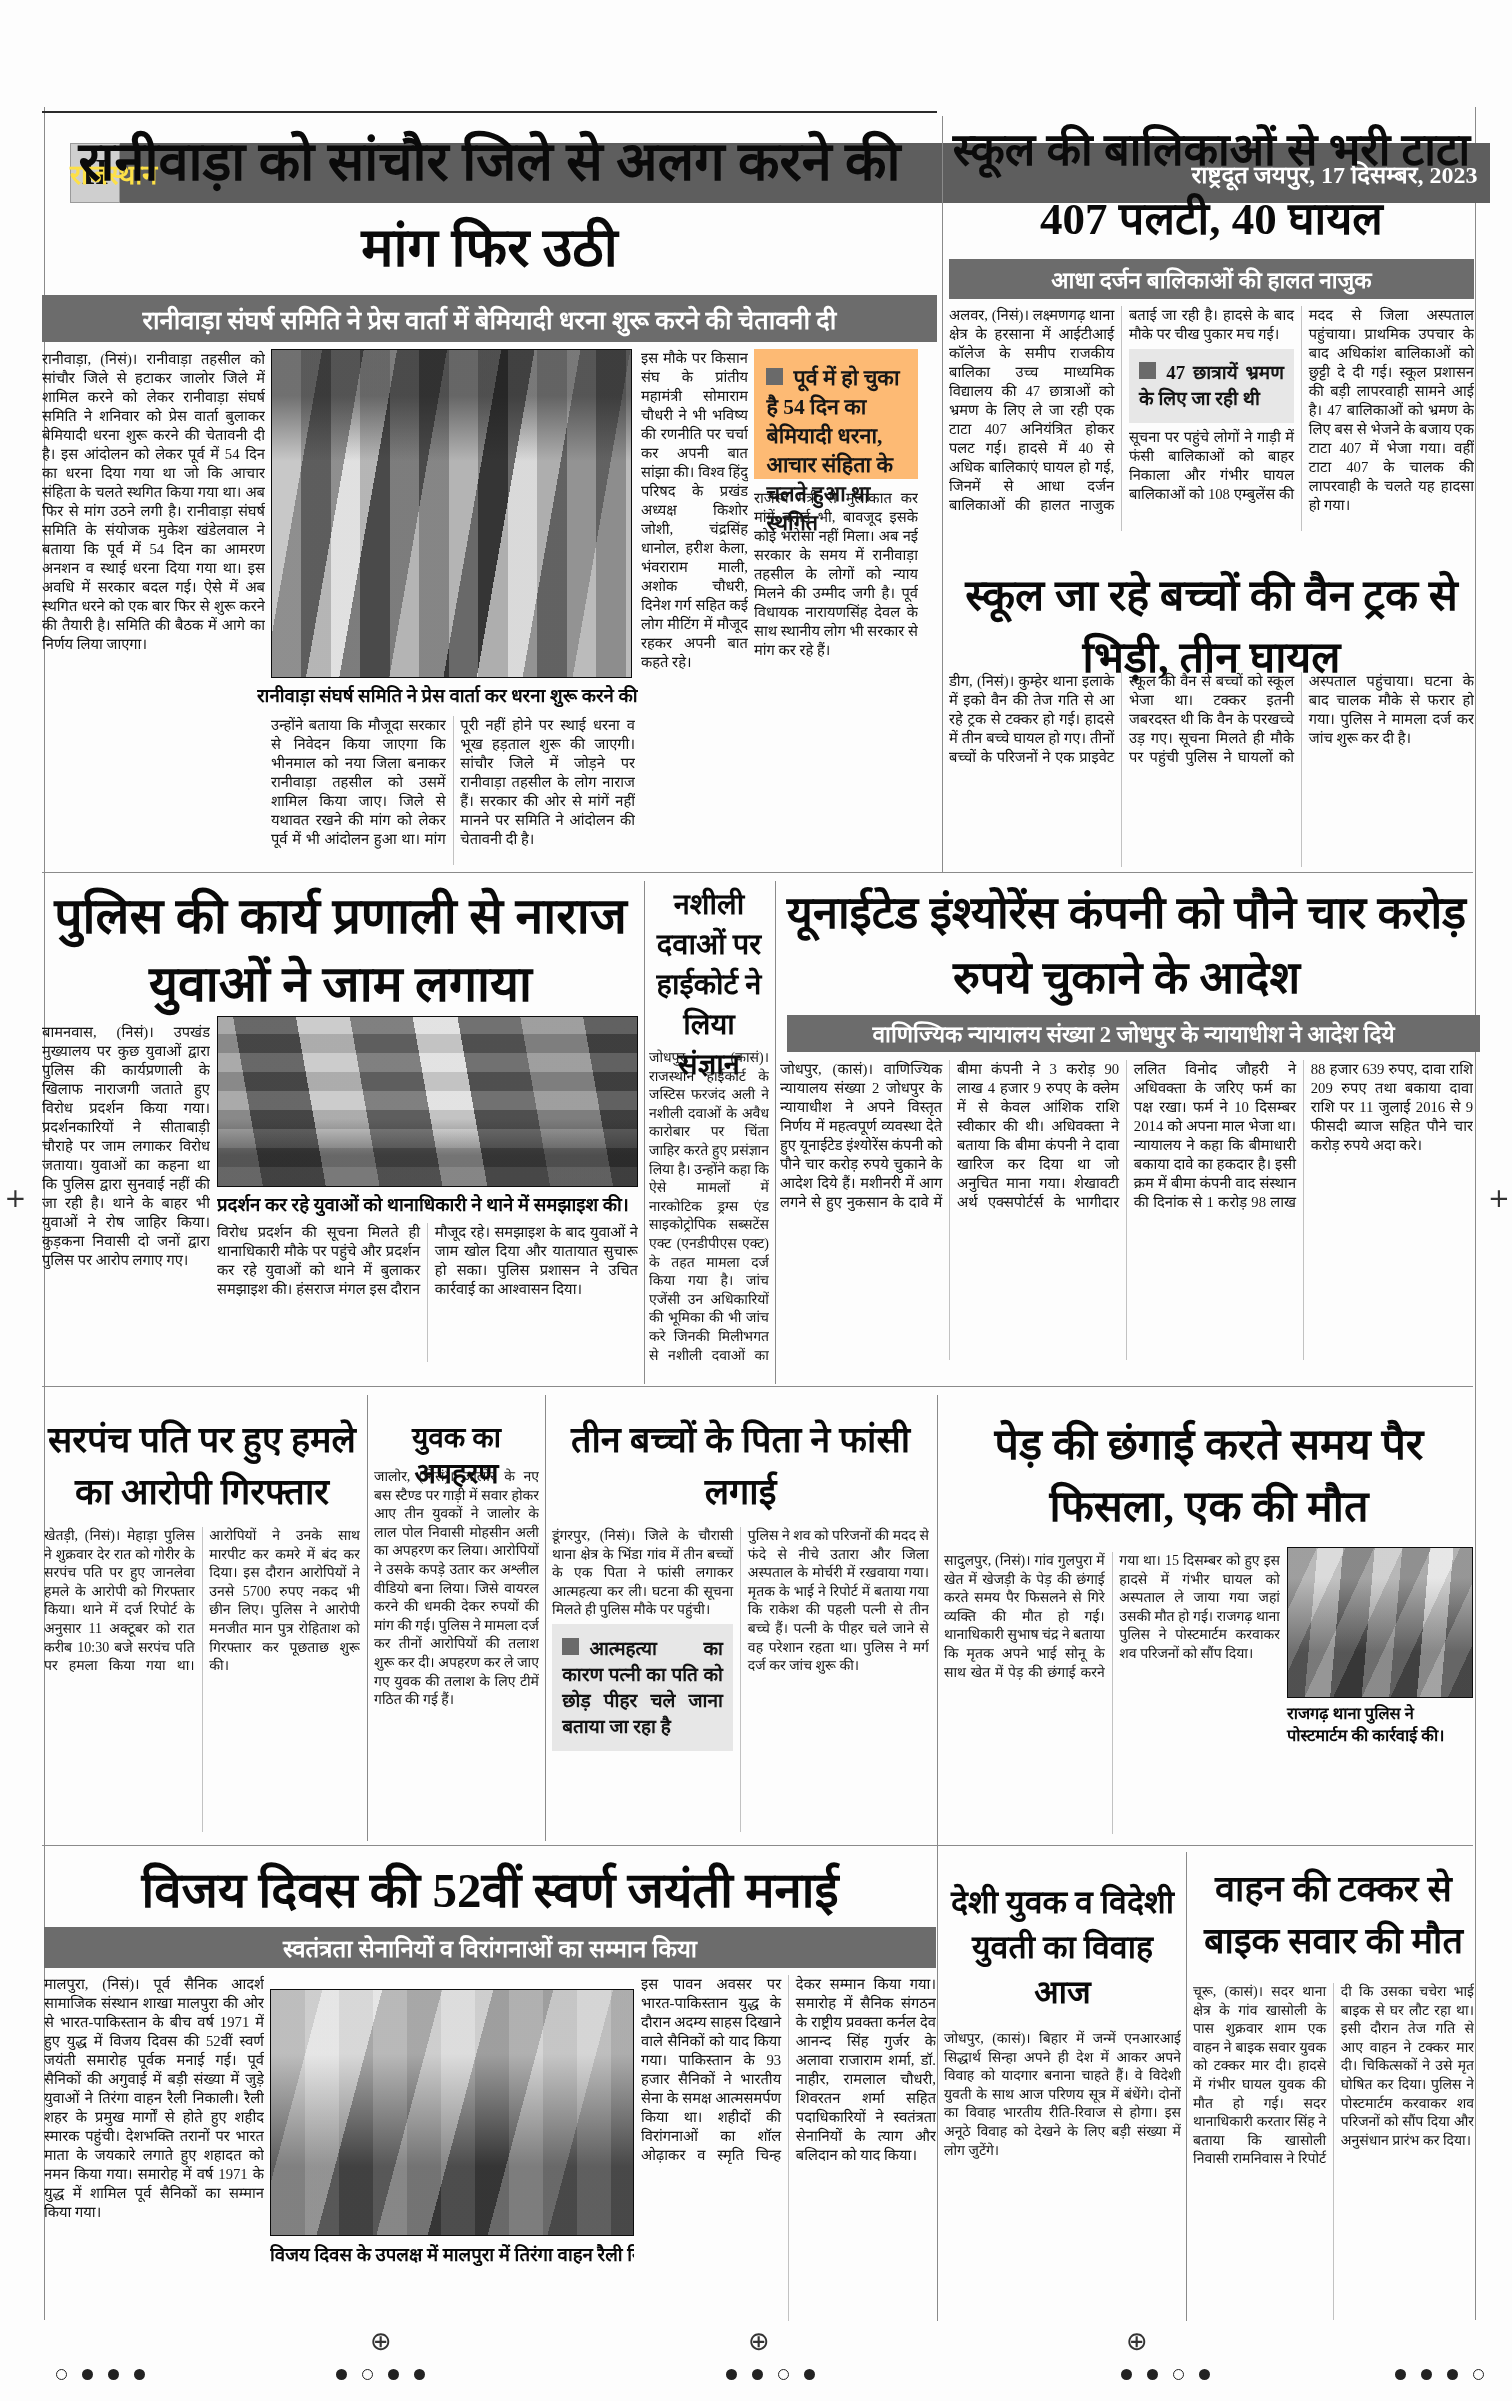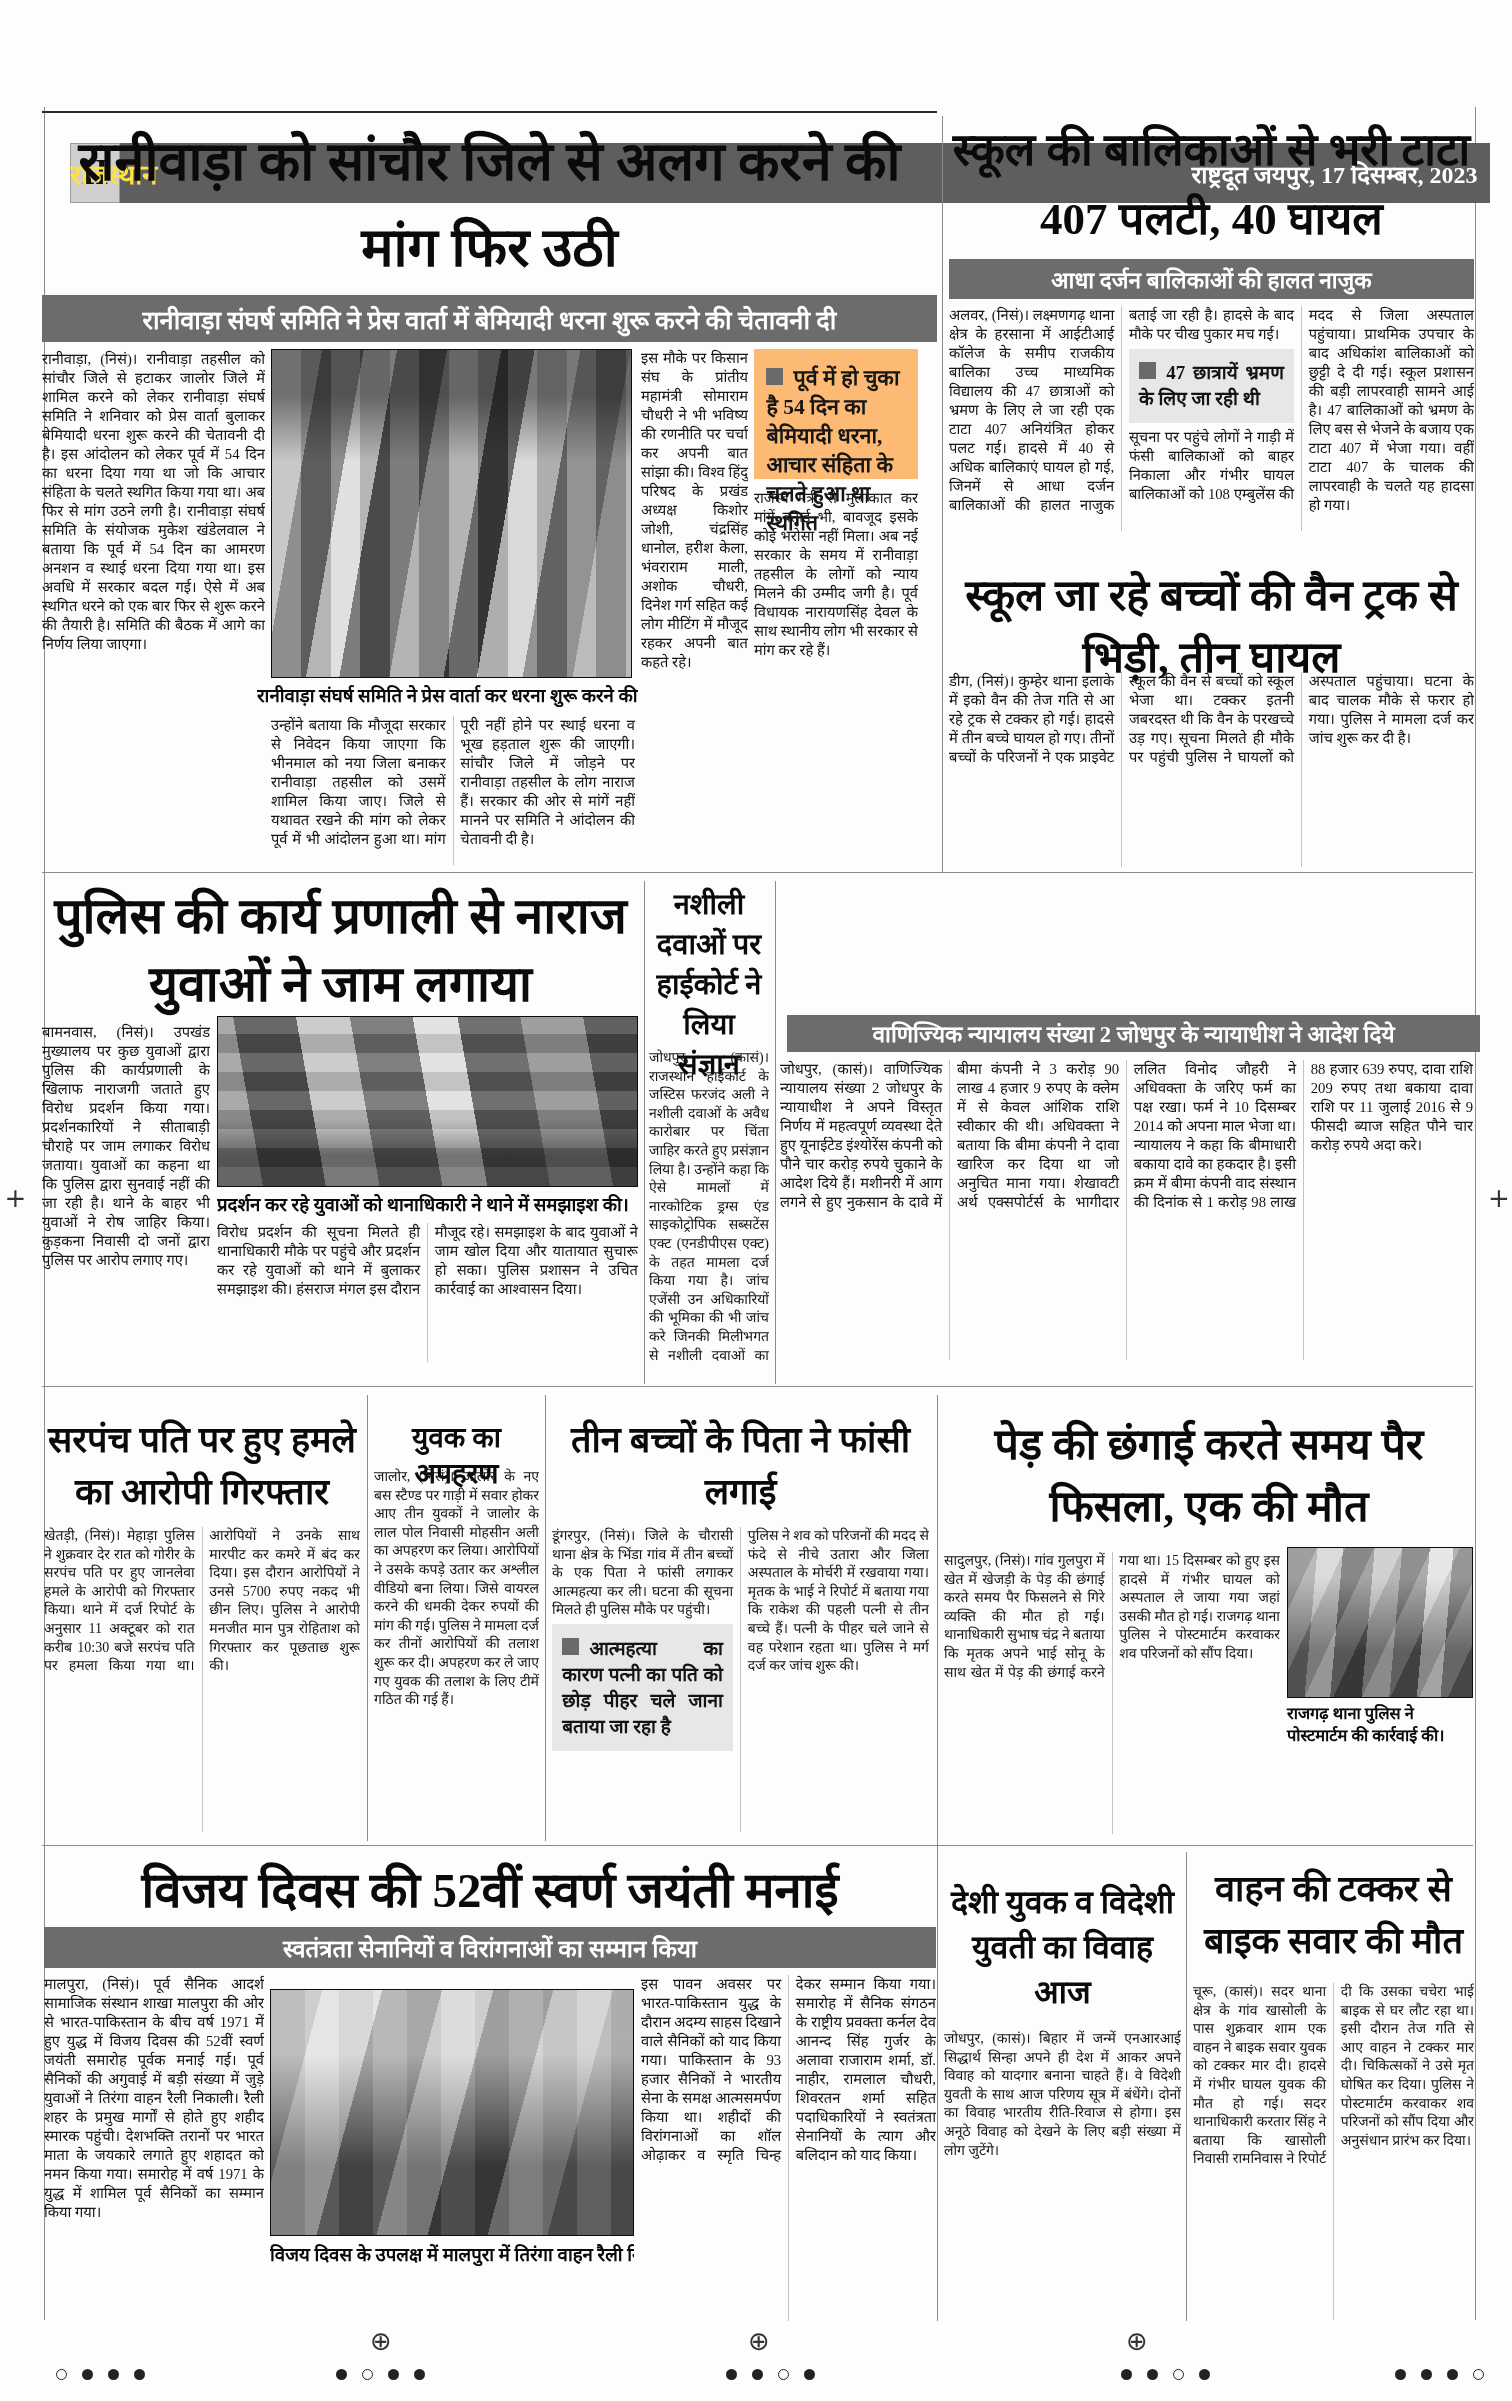--- a/index.html
+++ b/index.html
@@ -110,20 +110,21 @@
   <div class="abs bt" style="left:42px;top:1023px;width:168px;height:339px;">बामनवास, (निसं)। उपखंड मुख्यालय पर कुछ युवाओं द्वारा पुलिस की कार्यप्रणाली के खिलाफ नाराजगी जताते हुए विरोध प्रदर्शन किया गया। प्रदर्शनकारियों ने सीताबाड़ी चौराहे पर जाम लगाकर विरोध जताया। युवाओं का कहना था कि पुलिस द्वारा सुनवाई नहीं की जा रही है। थाने के बाहर भी युवाओं ने रोष जाहिर किया। कुड़कना निवासी दो जनों द्वारा पुलिस पर आरोप लगाए गए।</div>
   <div class="photo p2" style="left:217px;top:1016px;width:421px;height:171px;"></div>
   <div class="abs caption" style="left:217px;top:1191px;width:421px;white-space:nowrap;overflow:hidden;">प्रदर्शन कर रहे युवाओं को थानाधिकारी ने थाने में समझाइश की।</div>
   <div class="abs bt cols2" style="left:217px;top:1223px;width:421px;height:139px;">विरोध प्रदर्शन की सूचना मिलते ही थानाधिकारी मौके पर पहुंचे और प्रदर्शन कर रहे युवाओं को थाने में बुलाकर समझाइश की। हंसराज मंगल इस दौरान मौजूद रहे। समझाइश के बाद युवाओं ने जाम खोल दिया और यातायात सुचारू हो सका। पुलिस प्रशासन ने उचित कार्रवाई का आश्वासन दिया।</div>
 
   <div class="rule" style="left:644px;top:881px;width:1.1px;height:503px;"></div>
   <div class="abs hl" style="left:649px;top:884px;width:120px;font-size:29px;line-height:40px;">नशीली दवाओं पर हाईकोर्ट ने लिया संज्ञान</div>
   <div class="abs bt" style="left:649px;top:1049px;width:120px;height:312px;font-size:14px;line-height:18.6px;">जोधपुर, (कासं)। राजस्थान हाईकोर्ट के जस्टिस फरजंद अली ने नशीली दवाओं के अवैध कारोबार पर चिंता जाहिर करते हुए प्रसंज्ञान लिया है। उन्होंने कहा कि ऐसे मामलों में नारकोटिक ड्रग्स एंड साइकोट्रोपिक सब्सटेंस एक्ट (एनडीपीएस एक्ट) के तहत मामला दर्ज किया गया है। जांच एजेंसी उन अधिकारियों की भूमिका की भी जांच करे जिनकी मिलीभगत से नशीली दवाओं का कारोबार फल-फूल रहा है। किरोड़ी लाल मीणा द्वारा भी इस संबंध में मांग उठाई जा चुकी है।</div>
   <div class="rule" style="left:775px;top:881px;width:1.1px;height:503px;"></div>
 
+  <div class="abs hl" style="left:780px;top:881px;width:693px;font-size:45px;line-height:65px;">यूनाईटेड इंश्योरेंस कंपनी को पौने चार करोड़ रुपये चुकाने के आदेश</div>
   <div class="abs strip" style="left:787px;top:1015px;width:693px;height:37px;font-size:22.6px;">वाणिज्यिक न्यायालय संख्या 2 जोधपुर के न्यायाधीश ने आदेश दिये</div>
   <div class="abs bt cols4" style="left:780px;top:1060px;width:693px;height:300px;">जोधपुर, (कासं)। वाणिज्यिक न्यायालय संख्या 2 जोधपुर के न्यायाधीश ने अपने विस्तृत निर्णय में महत्वपूर्ण व्यवस्था देते हुए यूनाईटेड इंश्योरेंस कंपनी को पौने चार करोड़ रुपये चुकाने के आदेश दिये हैं। मशीनरी में आग लगने से हुए नुकसान के दावे में बीमा कंपनी ने 3 करोड़ 90 लाख 4 हजार 9 रुपए के क्लेम में से केवल आंशिक राशि स्वीकार की थी। अधिवक्ता ने बताया कि बीमा कंपनी ने दावा खारिज कर दिया था जो अनुचित माना गया। शेखावटी अर्थ एक्सपोर्टर्स के भागीदार ललित विनोद जौहरी ने अधिवक्ता के जरिए फर्म का पक्ष रखा। फर्म ने 10 दिसम्बर 2014 को अपना माल भेजा था। न्यायालय ने कहा कि बीमाधारी बकाया दावे का हकदार है। इसी क्रम में बीमा कंपनी वाद संस्थान की दिनांक से 1 करोड़ 98 लाख 88 हजार 639 रुपए, दावा राशि 209 रुपए तथा बकाया दावा राशि पर 11 जुलाई 2016 से 9 फीसदी ब्याज सहित पौने चार करोड़ रुपये अदा करे।</div>
 
   <div class="rule" style="left:42px;top:1386px;width:1431px;height:1.1px;"></div>
 
   <div class="abs hl" style="left:44px;top:1414px;width:316px;font-size:36px;line-height:52px;">सरपंच पति पर हुए हमले का आरोपी गिरफ्तार</div>
   <div class="abs bt cols2" style="left:44px;top:1527px;width:316px;height:305px;font-size:14px;line-height:18.6px;">खेतड़ी, (निसं)। मेहाड़ा पुलिस ने शुक्रवार देर रात को गोरीर के सरपंच पति पर हुए जानलेवा हमले के आरोपी को गिरफ्तार किया। थाने में दर्ज रिपोर्ट के अनुसार 11 अक्टूबर को रात करीब 10:30 बजे सरपंच पति पर हमला किया गया था। आरोपियों ने उनके साथ मारपीट कर कमरे में बंद कर दिया। इस दौरान आरोपियों ने उनसे 5700 रुपए नकद भी छीन लिए। पुलिस ने आरोपी मनजीत मान पुत्र रोहिताश को गिरफ्तार कर पूछताछ शुरू की।</div>
   <div class="rule" style="left:367px;top:1395px;width:1.1px;height:446px;"></div>
 
   <div class="abs hl" style="left:374px;top:1420px;width:165px;font-size:28px;line-height:36px;">युवक का अपहरण</div>

